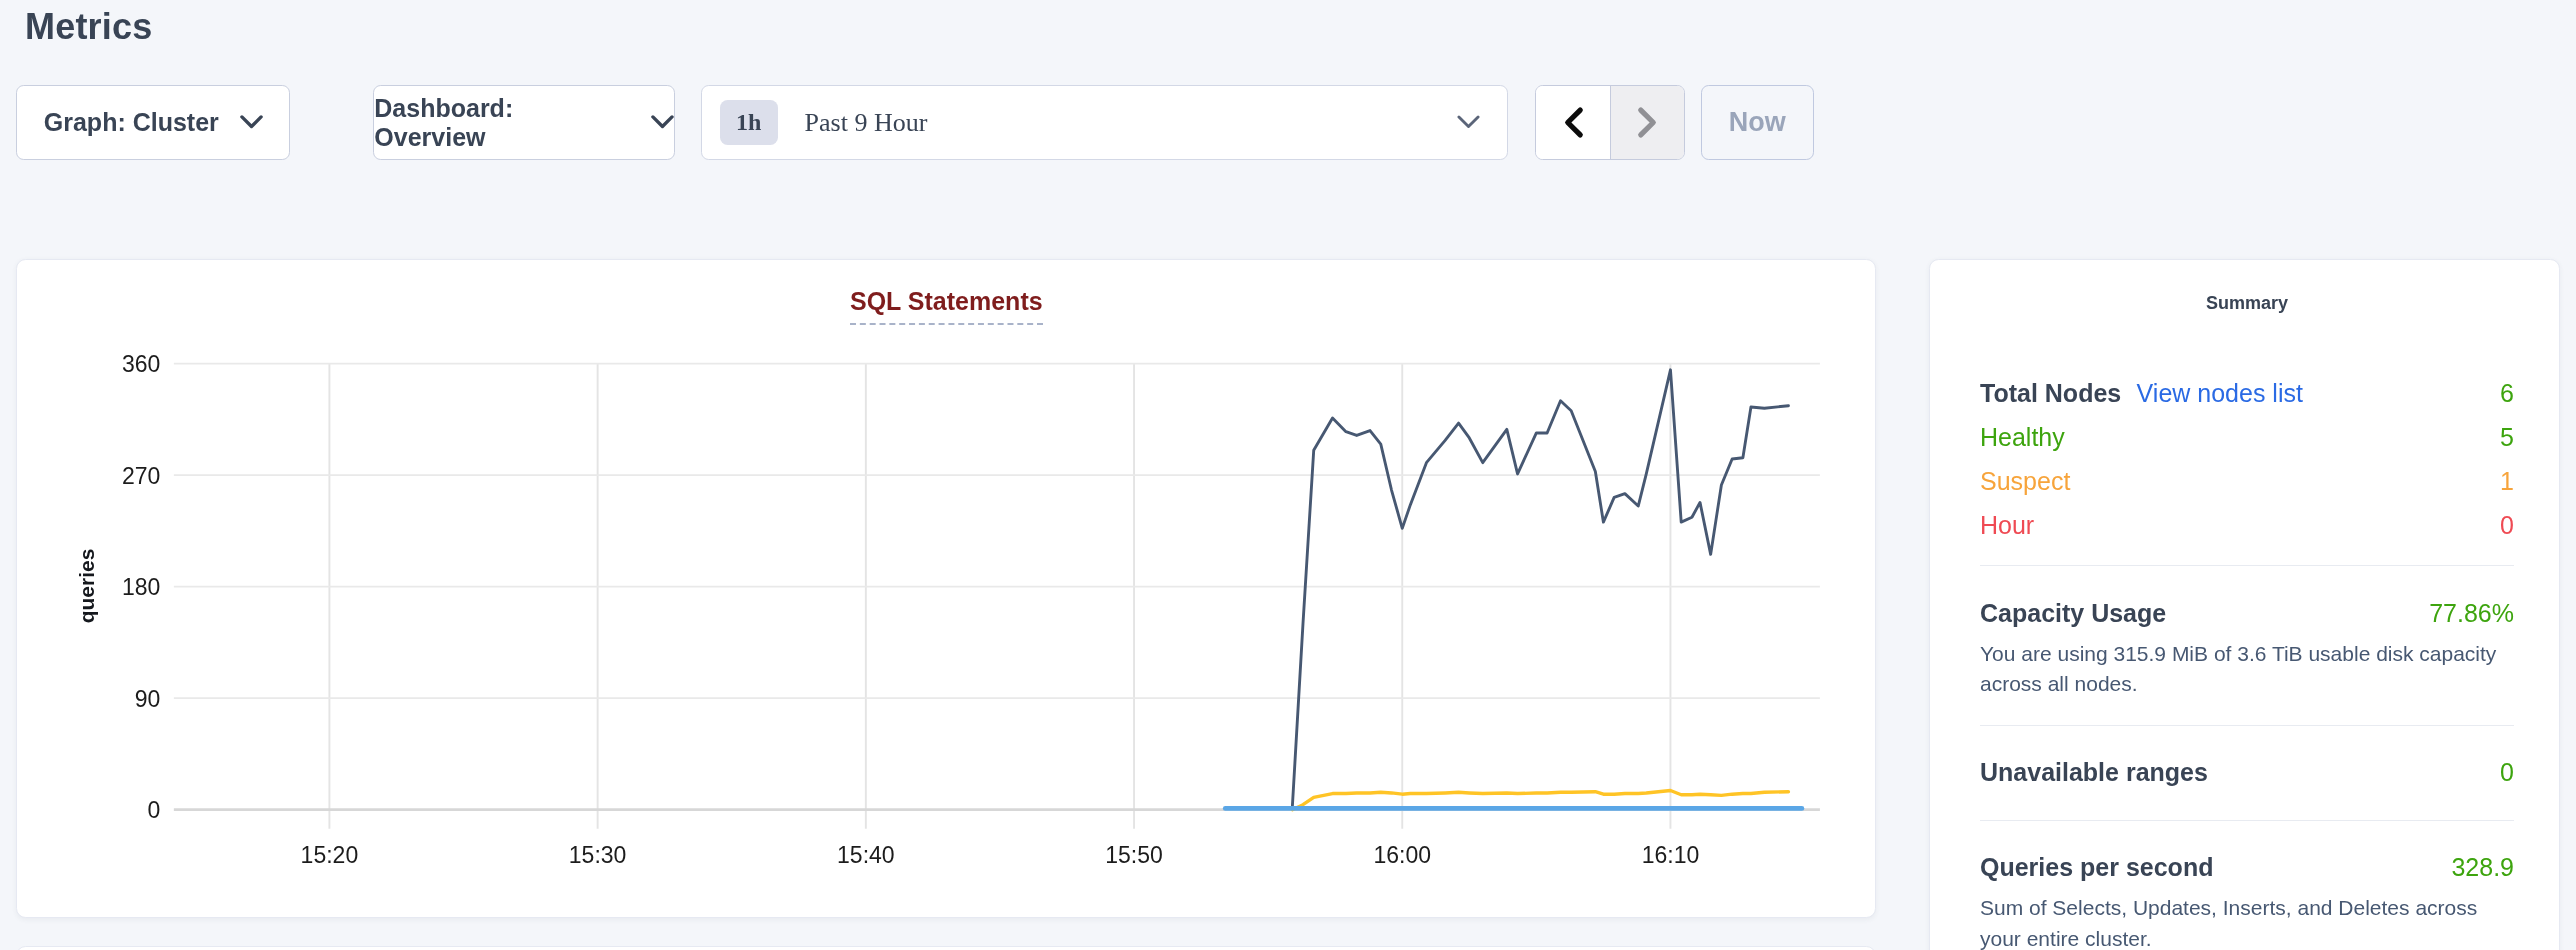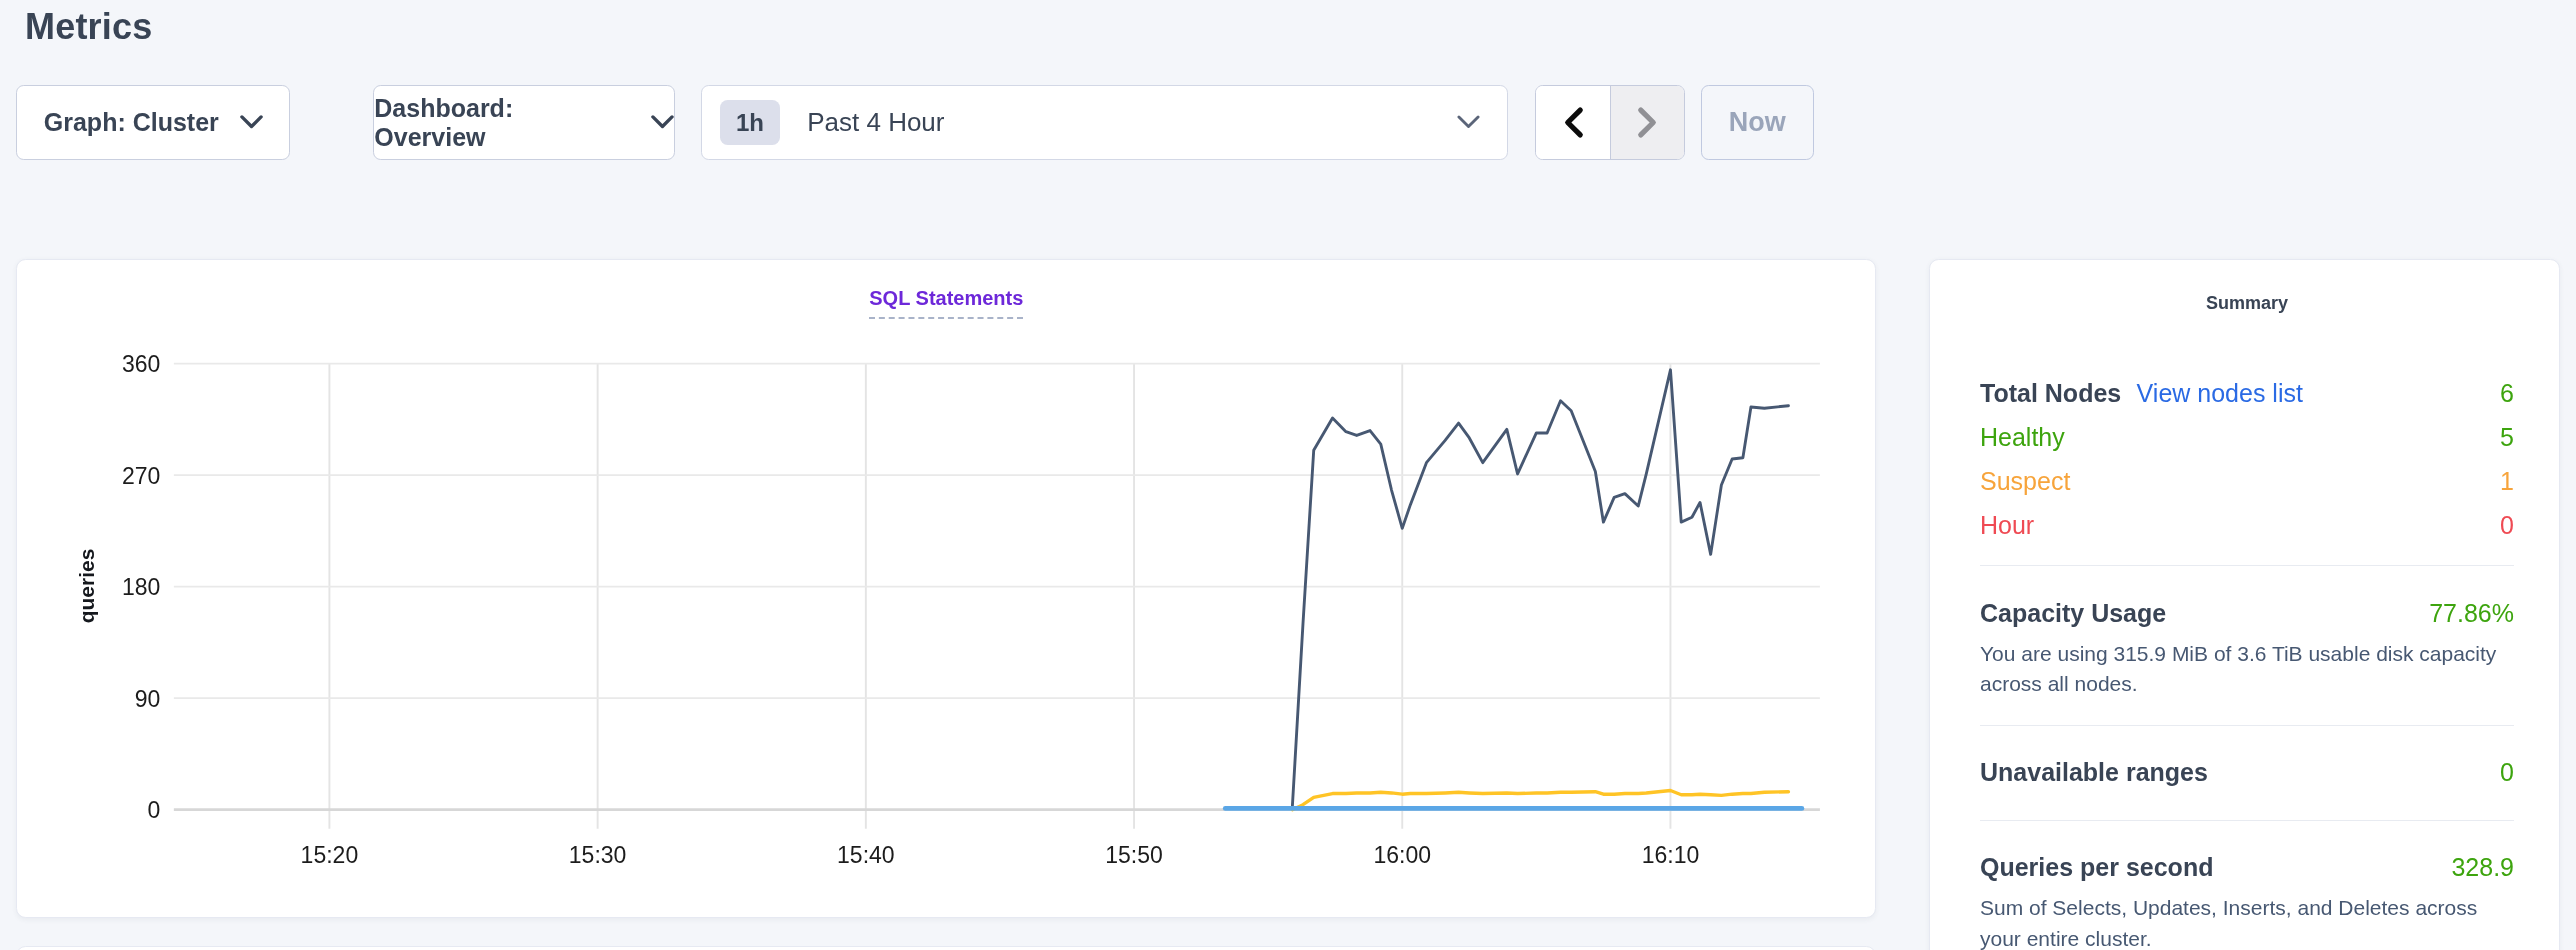--- a/index.html
+++ b/index.html
@@ -18,21 +18,21 @@
     border: 1.9px solid #c9cfdf; border-radius: 7.7px; background: #fff;
     display: flex; align-items: center; justify-content: center; gap: 21px;
     font-size: 25px; font-weight: 700; color: #394455; cursor: pointer;
   }
   .sel-graph { width: 274px; margin-right: 83px; text-align: right; }
   .sel-dashboard { width: 302px; margin-right: 26px; }
   .chev { width: 23px; height: 14.4px; display: block; }
   .time-selector {
     width: 807px; margin-right: 27px; position: relative;
     border: 1.9px solid #d3d8e6; border-radius: 7.7px; background: #fff;
-    display: flex; align-items: center; padding: 0 27px 0 17.3px; cursor: pointer;
+    display: flex; align-items: center; padding: 0 27px 0 17.3px; cursor: pointer; font-family: Liberation Serif, serif;
   }
   .tw-badge {
     background: #dcdfeb; border-radius: 7.7px; padding: 8.6px 16.3px;
     font-size: 24px; font-weight: 700; color: #394455; margin-right: 27px;
   }
   .tw-label { font-size: 26px; font-weight: 500; color: #394455; }
   .tw-chev { margin-left: auto; }
   .arrow-group {
     width: 150px; margin-right: 15.4px; display: flex; overflow: hidden;
     border: 1.9px solid #c5cbdd; border-radius: 7.7px; background: #fff;
@@ -45,21 +45,21 @@
     font-family: "Liberation Sans", sans-serif; cursor: pointer;
   }
   
   .chart-card {
     position: absolute; left: 16.3px; top: 259px; width: 1860px; height: 659px;
     background: #fff; border: 1px solid #e6e9f2; border-radius: 9.6px;
     box-shadow: 0 1.9px 4.8px rgba(57,68,85,.06);
   }
   .chart-title-wrap { position: absolute; top: 27px; left: 0; width: 100%; text-align: center; }
   .chart-title {
-    display: inline-block; font-size: 20px; font-weight: 700; color: #6d28d9;
+    display: inline-block; font-size: 25px; font-weight: 700; color: #7f1d1d;
     border-bottom: 2.9px dashed #a9b3c9; padding-bottom: 6.7px; cursor: help;
   }
   .y-axis-title {
     position: absolute; left: 70px; top: 326px; transform: translate(-50%,-50%) rotate(-90deg);
     font-size: 21px; font-weight: 700; color: #15181d; white-space: nowrap;
   }
   .plot-svg { position: absolute; left: 0; top: 0; }
   
   .summary-card {
     position: absolute; left: 1929px; top: 259px; width: 631px; height: 729px;
@@ -100,21 +100,21 @@
 
   <div class="sel sel-dashboard">
     <span>Dashboard: Overview</span>
     <svg class="chev" viewBox="0 0 24 15">
       <polyline points="2,2 12,12 22,2" fill="none" stroke="#394455" stroke-width="3.5" stroke-linecap="round" stroke-linejoin="round"></polyline>
     </svg>
   </div>
 
   <div class="time-selector">
     <span class="tw-badge">1h</span>
-    <span class="tw-label">Past 4 Hour</span>
+    <span class="tw-label">Past 9 Hour</span>
     <svg class="chev tw-chev" viewBox="0 0 24 15">
       <polyline points="2,2 12,12 22,2" fill="none" stroke="#5b6579" stroke-width="3" stroke-linecap="round" stroke-linejoin="round"></polyline>
     </svg>
   </div>
 
   <div class="arrow-group">
     <button class="arrow-btn back">
       <svg width="23" height="33" viewBox="0 0 24 34">
         <polyline points="19,4 6,17 19,30" fill="none" stroke="#0c0c0c" stroke-width="5.5" stroke-linecap="round" stroke-linejoin="round"></polyline>
       </svg>

